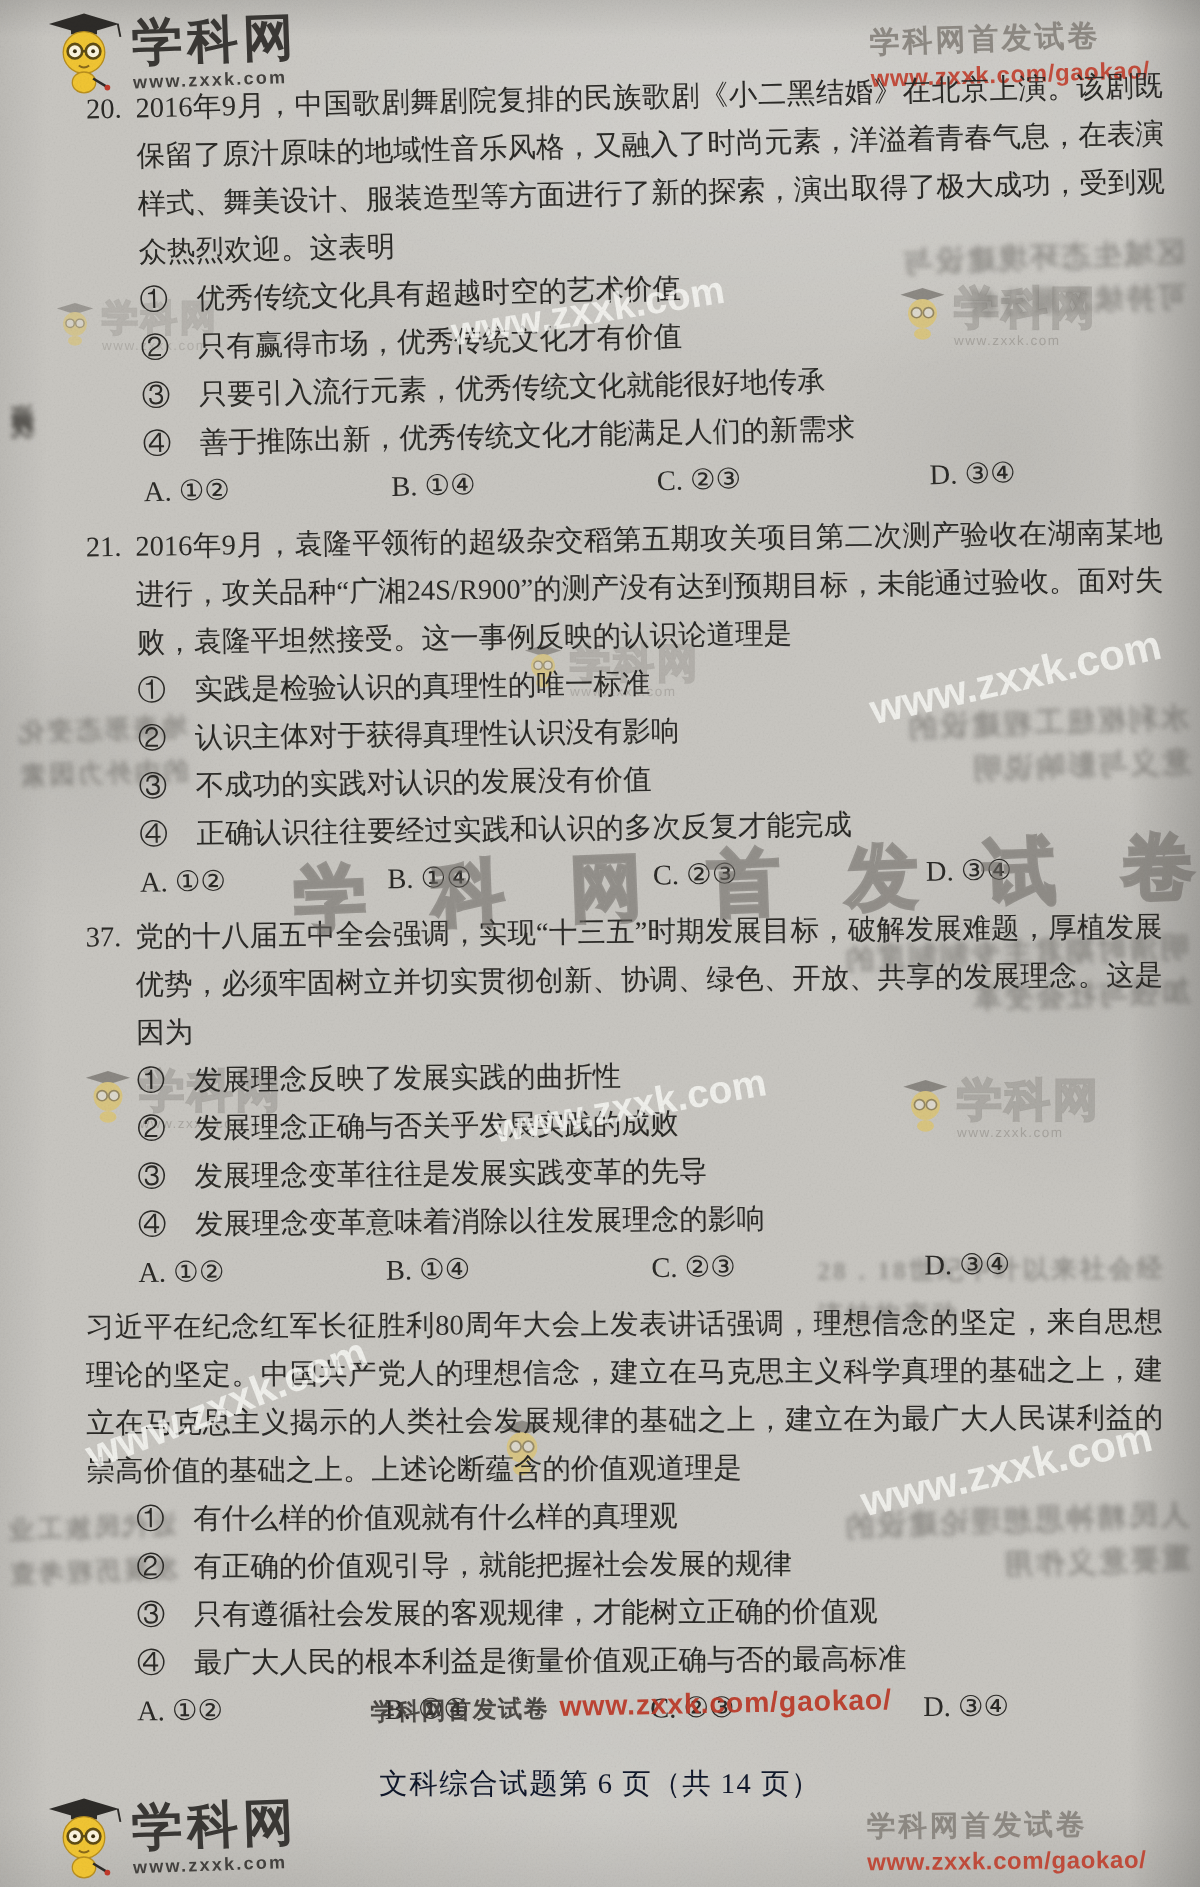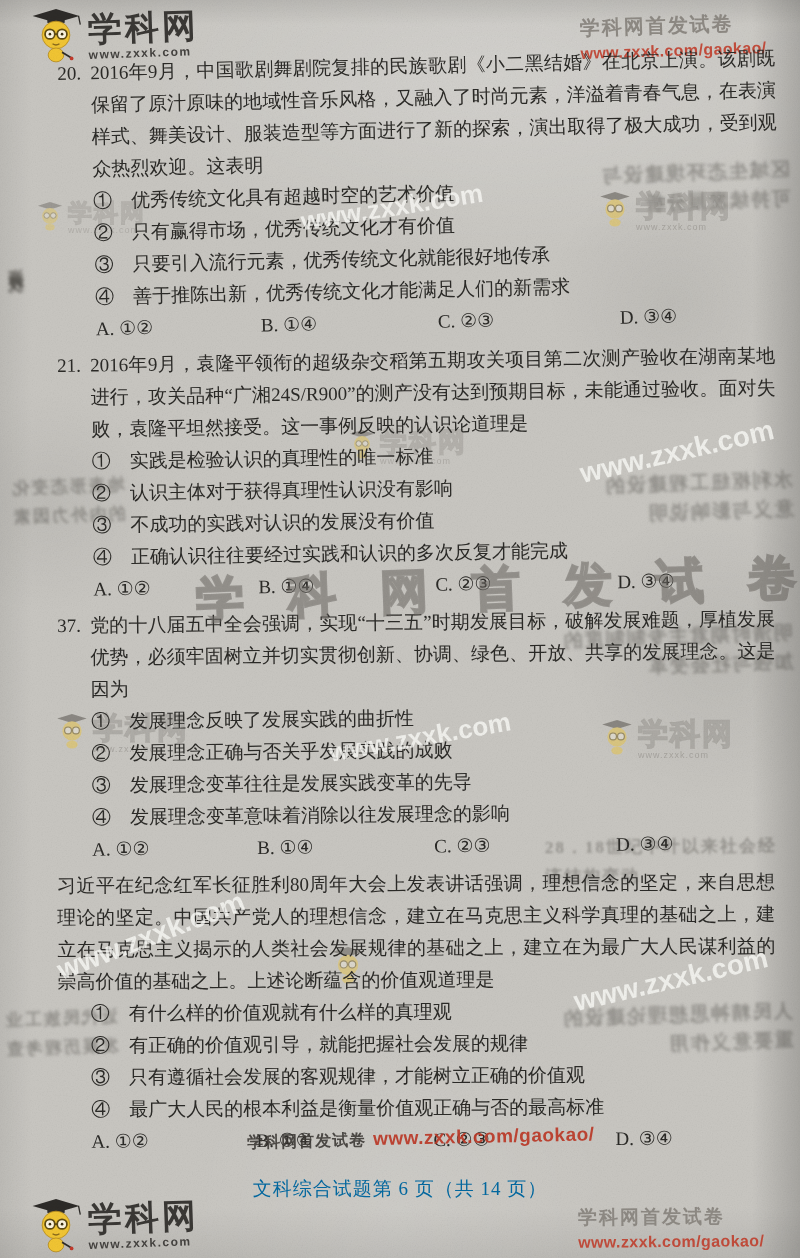--- a/index.html
+++ b/index.html
@@ -75,21 +75,21 @@
   .content section:nth-of-type(3){transform:rotate(-0.55deg);}
   .content section:nth-of-type(4){transform:rotate(-0.3deg);}
   .q-head{display:flex;}
   .q-num{flex:0 0 33px;font-size:19px;line-height:32px;}
   .q-stem{flex:1;margin:0;font-size:19px;line-height:32px;text-align:justify;}
   .q-items{margin-left:33px;}
   .q-items p{margin:0;font-size:19px;line-height:32px;}
   .q-choices{margin-left:33px;display:grid;grid-template-columns:165px 177px 182px auto;
     font-size:19px;line-height:32px;}
   .page-footer{position:absolute;left:0;right:0;top:1176px;z-index:3;
-    text-align:center;font-size:19px;letter-spacing:1px;color:#0369a1;}
+    text-align:center;font-size:19px;letter-spacing:1px;color:#0f172a;}
   .grain{position:absolute;left:0;top:0;z-index:8;mix-blend-mode:multiply;
     opacity:0.8;pointer-events:none;}
 </style>
 </head>
 <body>
 
 <div class="paper-shade"></div>
 
 <div class="bleed" style="left:595px;top:158px;width:195px;">区域生态环境建设与可持续发展分析</div>
 <div class="bleed vert" style="left:2px;top:255px;height:120px;font-size:16px;">资源分布状况</div>

